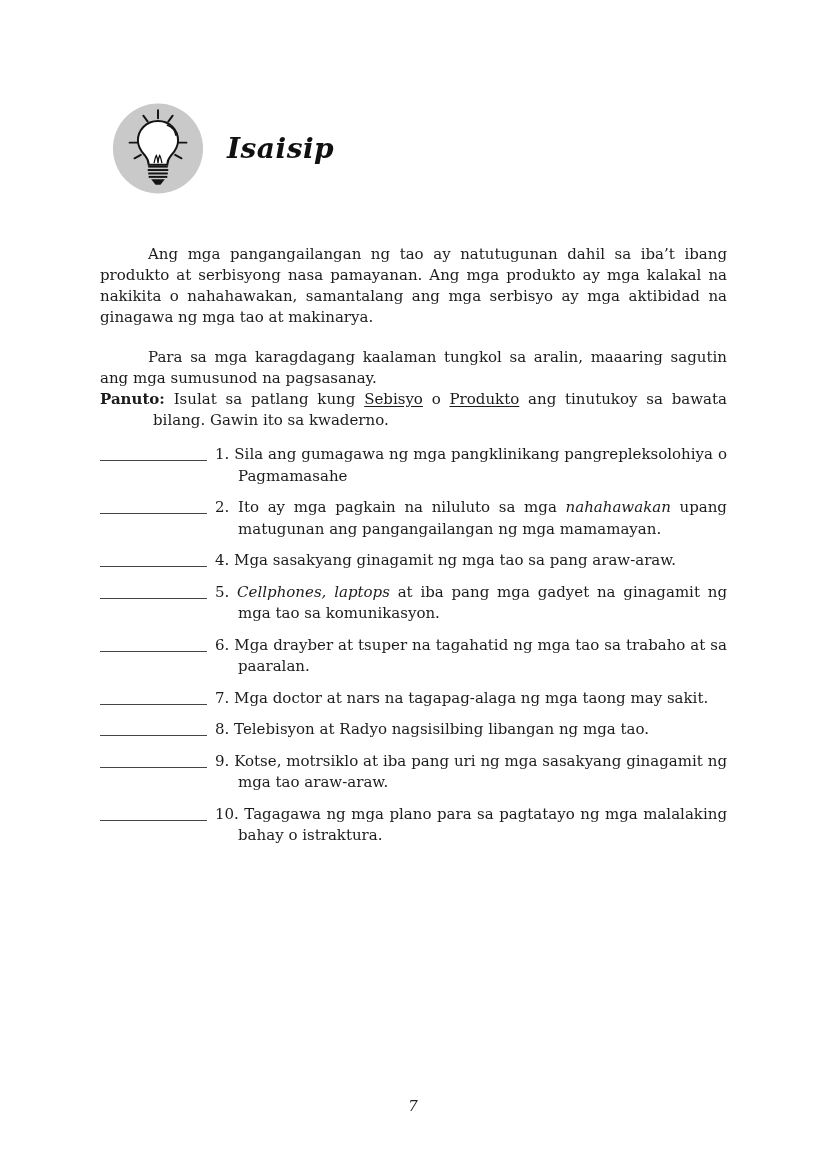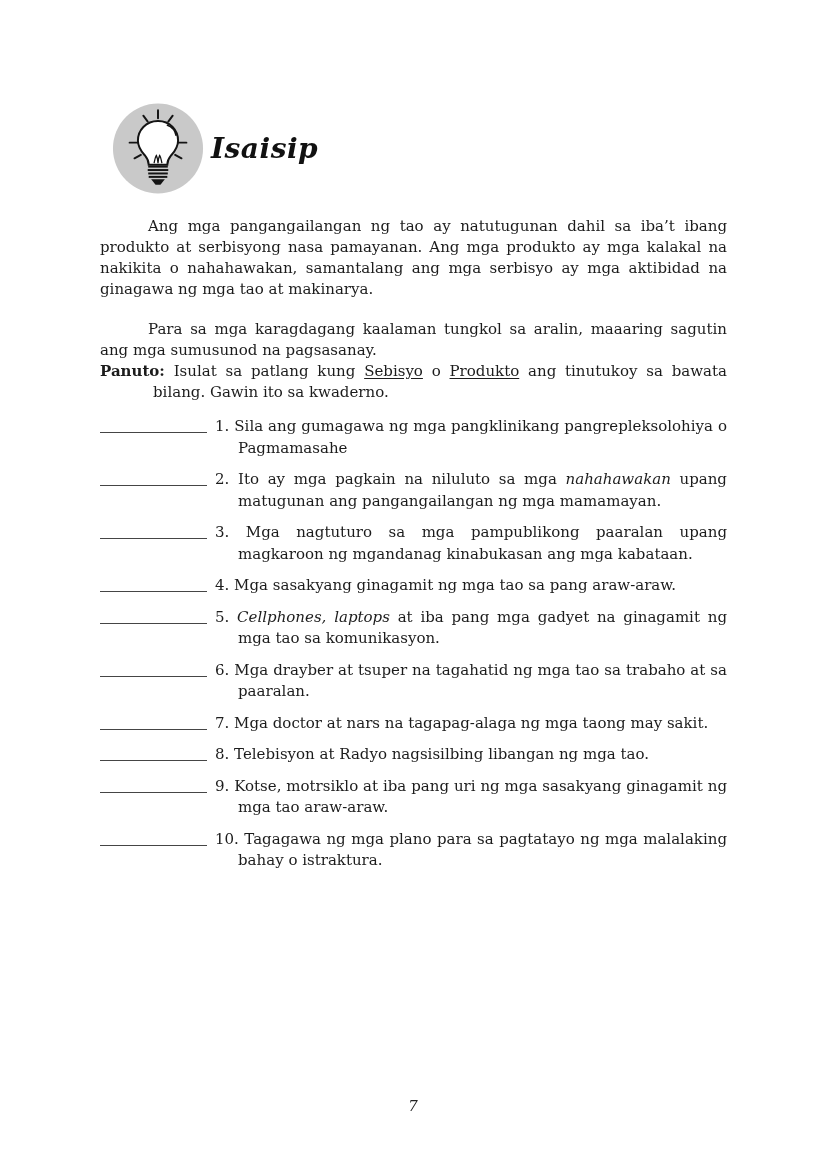--- a/index.html
+++ b/index.html
@@ -10,31 +10,31 @@
     font-family: "DejaVu Serif", serif;
     font-size: 15px;
     color: #1c1c1c;
     overflow: hidden;
   }
   .page { position: absolute; inset: 0; background: #ffffff; }
 
   
   .header {
     position: absolute; top: 101px; left: 111px;
-    display: flex; align-items: center; gap: 6px;
+    display: flex; align-items: center; gap: 22px;
   }
   .icon-circle { width: 94px; height: 95px; flex: 0 0 auto; }
   .doc-title {
     font-size: 28px; font-weight: bold; font-style: italic;
     letter-spacing: 0.5px; color: #111;
   }
 
   
   .content {
-    position: absolute; top: 216px; left: 100px; width: 627px;
+    position: absolute; top: 244px; left: 100px; width: 627px;
     line-height: 21px;
   }
   .para { text-align: justify; text-indent: 48px; }
   .para + .para { margin-top: 19px; }
   .panuto {
     margin-top: 0;
     text-align: justify;
     padding-left: 53px; text-indent: -53px;
   }
   .panuto b { font-weight: bold; }
@@ -109,24 +109,20 @@
       <div class="item">
         <span class="blank"></span>
         <div class="item-text"><span>1.</span> <span>Sila ang gumagawa ng mga pangklinikang pangrepleksolohiya o Pagmamasahe</span><i></i><span></span></div>
       </div>
 
       <div class="item">
         <span class="blank"></span>
         <div class="item-text"><span>2.</span> <span>Ito ay mga pagkain na niluluto sa mga </span><i>nahahawakan</i><span> upang matugunan ang pangangailangan ng mga mamamayan.</span></div>
       </div>
 
-      <div class="item">
-        <span class="blank"></span>
-        <div class="item-text"><span>3.</span> <span>Mga nagtuturo sa mga pampublikong paaralan upang magkaroon ng mgandanag kinabukasan ang mga kabataan.</span><i></i><span></span></div>
-      </div>
 
       <div class="item">
         <span class="blank"></span>
         <div class="item-text"><span>4.</span> <span>Mga sasakyang ginagamit ng mga tao sa pang araw-araw.</span><i></i><span></span></div>
       </div>
 
       <div class="item">
         <span class="blank"></span>
         <div class="item-text"><span>5.</span> <span></span><i>Cellphones, laptops</i><span> at iba pang mga gadyet na ginagamit ng mga tao sa komunikasyon.</span></div>
       </div>

